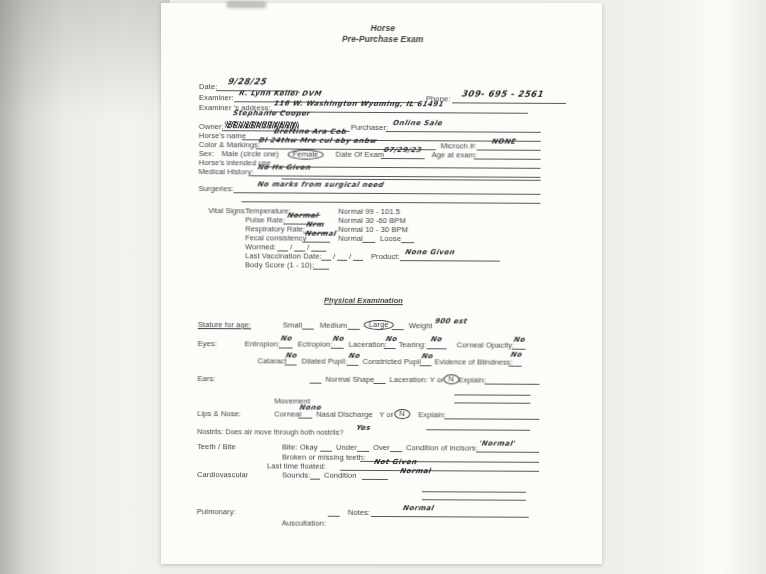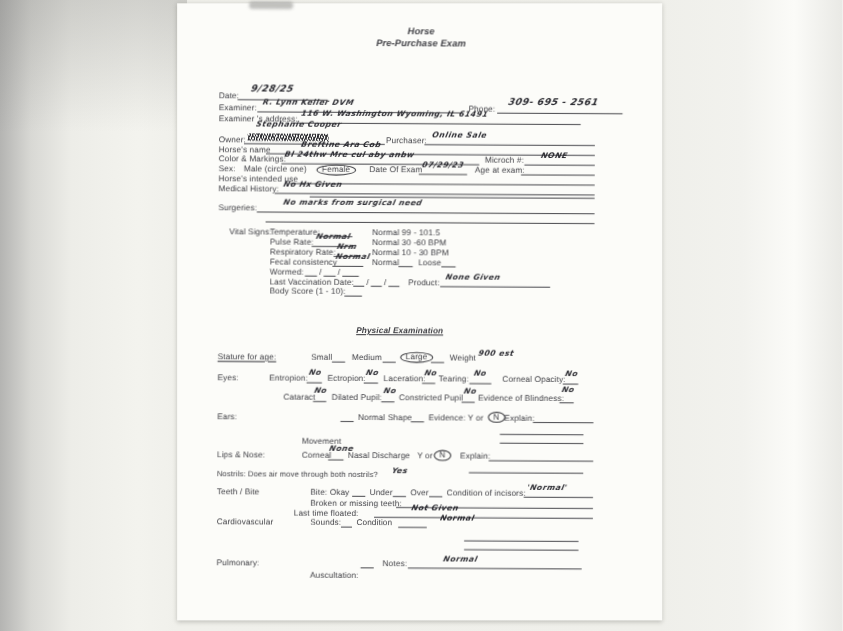--- a/index.html
+++ b/index.html
@@ -182,21 +182,21 @@
   <span class="hw" style="left:261px;top:349px">No</span>
   <span class="it" style="left:274px;top:354px">Evidence of Blindness:</span>
   <span class="b" style="left:348px;top:354px;width:13px"></span>
   <span class="hw" style="left:350px;top:347px">No</span>
 
   <span class="it" style="left:37px;top:372px">Ears:</span>
   <span class="it" style="left:114px;top:394px">Movement</span>
   <span class="b" style="left:149px;top:372px;width:12px"></span>
   <span class="it" style="left:165px;top:372px">Normal Shape</span>
   <span class="b" style="left:213px;top:372px;width:12px"></span>
-  <span class="it" style="left:229px;top:372px">Evidence: Y or</span>
+  <span class="it" style="left:229px;top:372px">Laceration: Y or</span>
   <span class="it" style="left:283px;top:371px"><span class="circ">N</span></span>
   <span class="it" style="left:298px;top:372px">Explain:</span>
   <span class="b" style="left:324px;top:372px;width:55px"></span>
   <span class="b" style="left:294px;top:383px;width:76px"></span>
   <span class="b" style="left:294px;top:391px;width:76px"></span>
 
   <span class="it" style="left:37px;top:407px">Lips &amp; Nose:</span>
   <span class="it" style="left:114px;top:407px">Corneal</span>
   <span class="b" style="left:138px;top:407px;width:14px"></span>
   <span class="hw" style="left:139px;top:401px">None</span>

